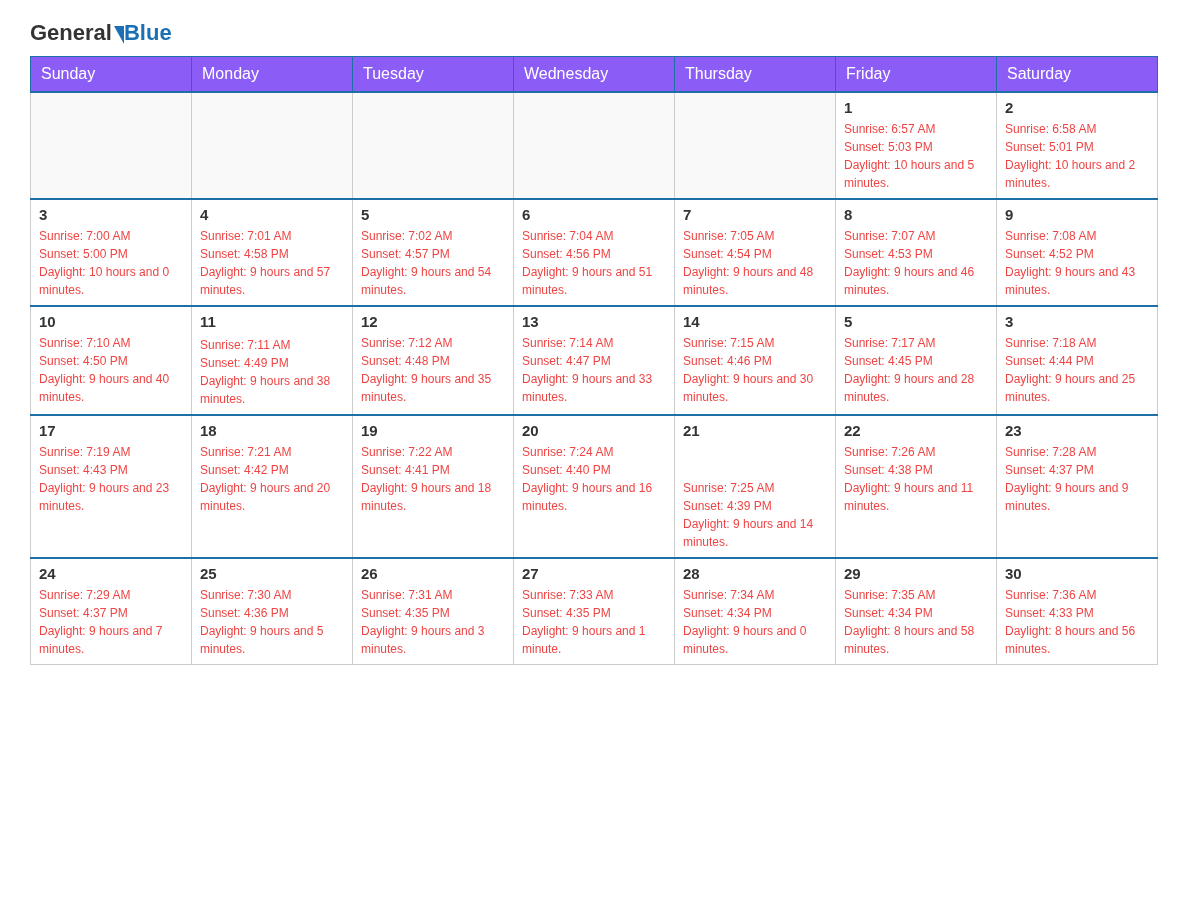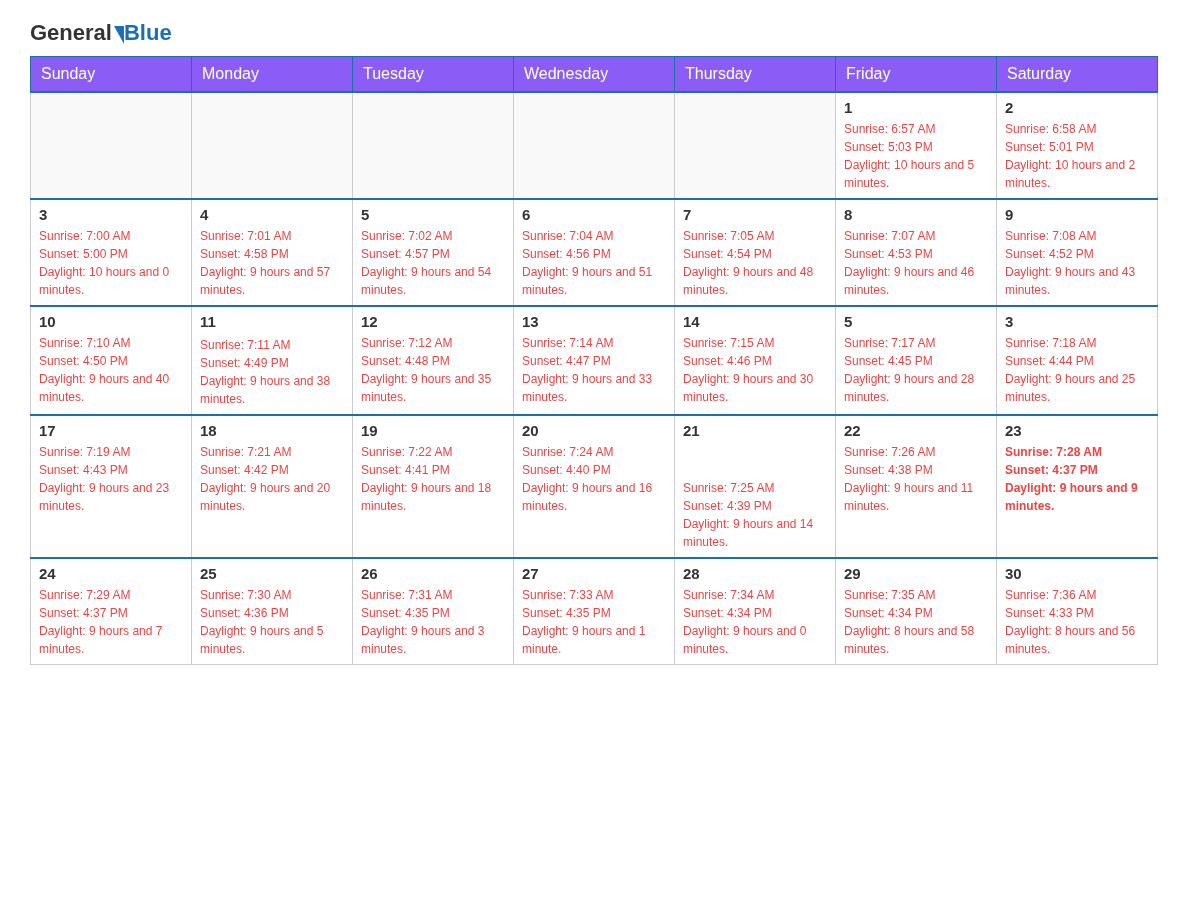--- a/index.html
+++ b/index.html
@@ -272,21 +272,21 @@
 Daylight: 9 hours and 14 minutes.</div>
         </td>
         <td>
           <span class="day-number">22</span>
           <div class="day-info" style="white-space: pre-line;">Sunrise: 7:26 AM
 Sunset: 4:38 PM
 Daylight: 9 hours and 11 minutes.</div>
         </td>
         <td>
           <span class="day-number">23</span>
-          <div class="day-info" style="white-space: pre-line; font-weight: bold;">Sunrise: 7:28 AM
+          <div class="day-info" style="white-space: pre-line;">Sunrise: 7:28 AM
 Sunset: 4:37 PM
 Daylight: 9 hours and 9 minutes.</div>
         </td>
       </tr>
       <tr>
         <td>
           <span class="day-number">24</span>
           <div class="day-info" style="white-space: pre-line;">Sunrise: 7:29 AM
 Sunset: 4:37 PM
 Daylight: 9 hours and 7 minutes.</div>

